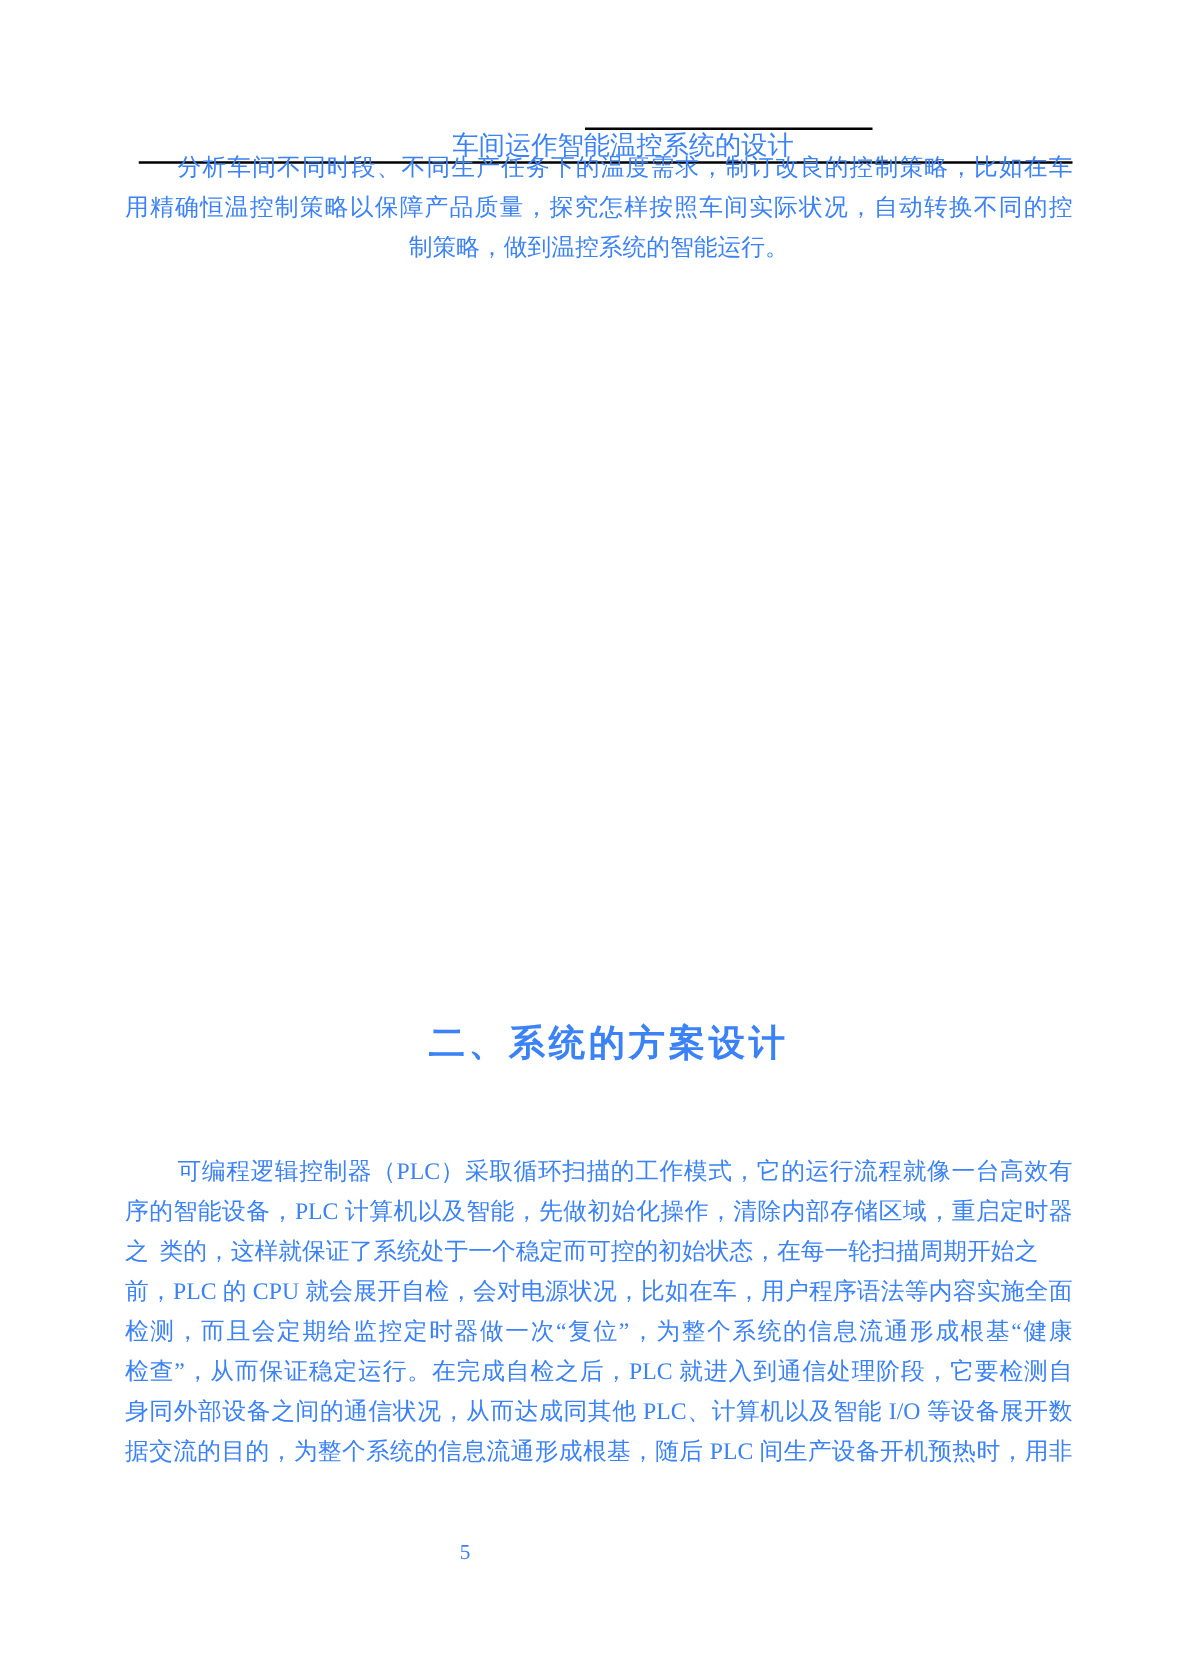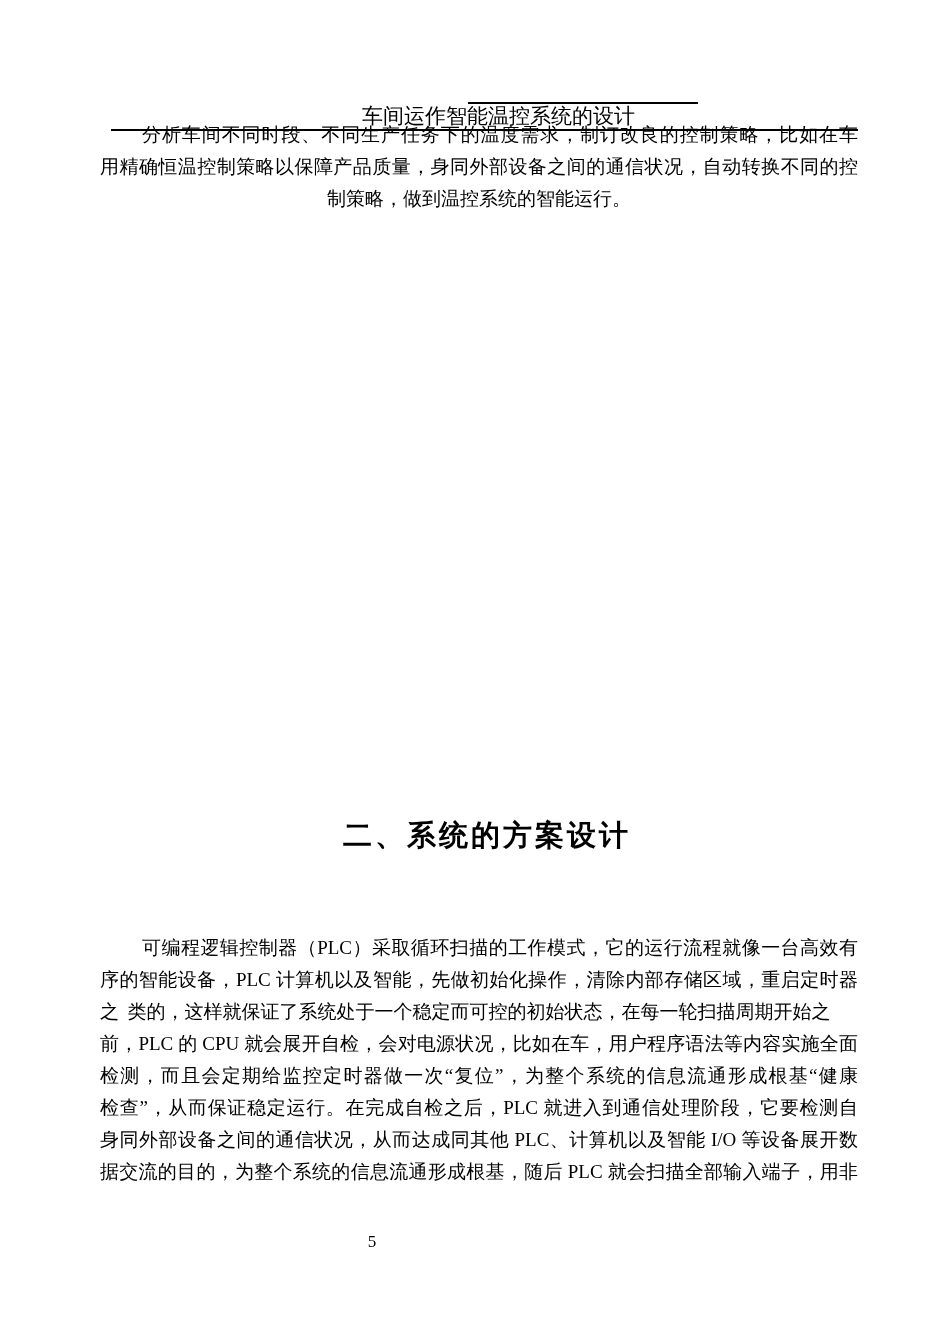--- a/index.html
+++ b/index.html
@@ -5,21 +5,21 @@
   html, body {
     margin: 0;
     padding: 0;
     background: #ffffff;
   }
   .page {
     position: relative;
     width: 950px;
     height: 1344px;
     background: #ffffff;
-    color: #000000;
+    color: #3b82f6;
     font-family: "Liberation Serif", serif;
     overflow: hidden;
   }
   .header-overline {
     position: absolute;
     left: 468px;
     top: 102px;
     width: 230px;
     height: 2px;
     background: #000000;
@@ -44,21 +44,21 @@
     background: #000000;
   }
   .para {
     position: absolute;
     left: 100px;
     width: 758px;
     font-size: 19px;
     line-height: 32px;
   }
   .para-intro { top: 119px; }
-  .para-plc   { top: 922px; margin-top: 10px; }
+  .para-plc   { top: 922px; }
   .line {
     height: 32px;
     text-align: center;
   }
   .line.just {
     text-align: justify;
     text-align-last: justify;
   }
   .line.indent {
     text-indent: 42px;
@@ -100,33 +100,33 @@
 <body>
 
 <div class="page">
 
   <div class="header-overline"></div>
   <div class="header-title">车间运作智能温控系统的设计</div>
   <div class="header-rule"></div>
 
   <div class="para para-intro">
     <div class="line indent just">分析车间不同时段、不同生产任务下的温度需求，制订改良的控制策略，比如在车</div>
-    <div class="line just">用精确恒温控制策略以保障产品质量，身同外部设备之间的通信状况，自动转换不同的控</div>
+    <div class="line just">用精确恒温控制策略以保障产品质量，探究怎样按照车间实际状况，自动转换不同的控</div>
     <div class="line">制策略，做到温控系统的智能运行。</div>
   </div>
 
   <div class="chapter-heading">二、系统的方案设计</div>
 
 
   <div class="para para-plc">
     <div class="line indent just">可编程逻辑控制器（PLC）采取循环扫描的工作模式，它的运行流程就像一台高效有</div>
     <div class="line just">序的智能设备，PLC 计算机以及智能，先做初始化操作，清除内部存储区域，重启定时器之</div>
     <div class="line">类的，这样就保证了系统处于一个稳定而可控的初始状态，在每一轮扫描周期开始之</div>
     <div class="line just">前，PLC 的 CPU 就会展开自检，会对电源状况，比如在车，用户程序语法等内容实施全面</div>
     <div class="line just">检测，而且会定期给监控定时器做一次“复位”，为整个系统的信息流通形成根基“健康</div>
     <div class="line just">检查”，从而保证稳定运行。在完成自检之后，PLC 就进入到通信处理阶段，它要检测自</div>
     <div class="line just">身同外部设备之间的通信状况，从而达成同其他 PLC、计算机以及智能 I/O 等设备展开数</div>
-    <div class="line just">据交流的目的，为整个系统的信息流通形成根基，随后 PLC 就会扫描全部输入端子，用非</div>
+    <div class="line just">据交流的目的，为整个系统的信息流通形成根基，随后 PLC 间生产设备开机预热时，用非</div>
   </div>
 
   <div class="page-number">5</div>
 
 </div>
 
 </body></html>

